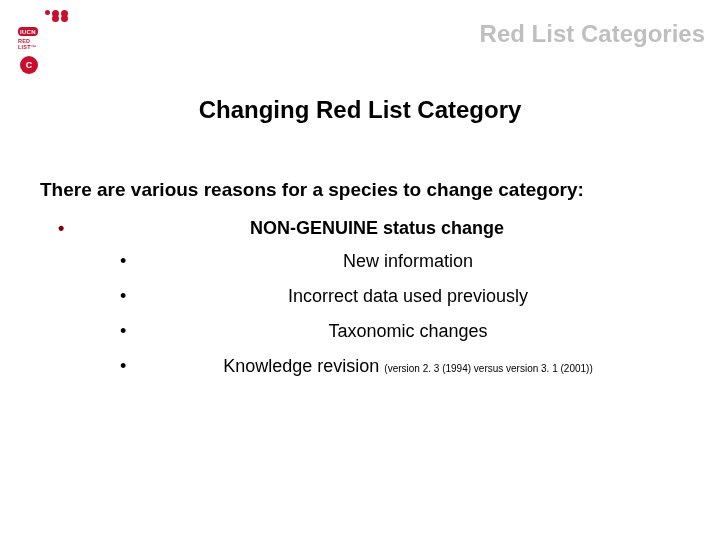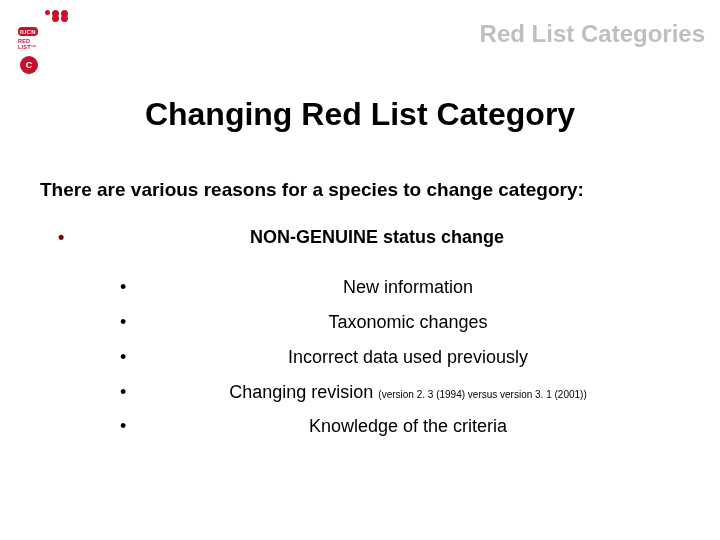--- a/index.html
+++ b/index.html
@@ -68,39 +68,39 @@
     font-weight: bold;
     color: #bfbfbf;
   }
 
   
   .title {
     position: absolute;
     top: 96px;
     left: 0; right: 0;
     text-align: center;
-    font-size: 32px;
+    font-size: 24px;
     font-weight: bold;
     color: #000;
   }
 
   
   .body {
     position: absolute;
     top: 175px;
     left: 40px;
     right: 40px;
     font-size: 18px;
     line-height: 1.6;
     color:#000;
   }
   .intro {
     font-weight: bold;
     font-size: 19px;
-    margin-bottom: 18px;
+    margin-bottom: 9px;
   }
   ul.level1 {
     list-style: none;
     padding-left: 18px;
     margin: 0;
     text-align: center;
   }
   ul.level1 > li {
     position: relative;
     padding-left: 16px;
@@ -109,21 +109,21 @@
   }
   ul.level1 > li::before {
     content: "•";
     position:absolute; left:0; top:0;
     color:#7d0000;
     font-size:18px;
   }
   ul.level2 {
     list-style: none;
     padding-left: 46px;
-    margin: 21px 0 14px 0;
+    margin: 4px 0 14px 0;
   }
   ul.level2 > li {
     position: relative;
     padding-left: 16px;
     font-weight: normal;
     font-size: 18px;
     margin-bottom: 6px;
   }
   ul.level2 > li::before {
     content: "•";
@@ -165,25 +165,24 @@
   <div class="title">Changing Red List Category</div>
 
   <div class="body">
     <div class="intro">There are various reasons for a species to change category:</div>
 
     <ul class="level1">
       <li>
         <span>NON-GENUINE status change</span>
         <ul class="level2">
           <li><span>New information</span></li>
+          <li><span>Incorrect data used previously</span></li>
           <li><span>Taxonomic changes</span></li>
-          <li><span>Incorrect data used previously</span></li>
           <li>
-            <span>Changing revision</span>
+            <span>Knowledge revision</span>
             <span class="sub">(version 2. 3 (1994) versus version 3. 1 (2001))</span>
           </li>
-          <li><span>Knowledge of the criteria</span></li>
         </ul>
       </li>
     </ul>
   </div>
 
 </div>
 
 </body></html>

